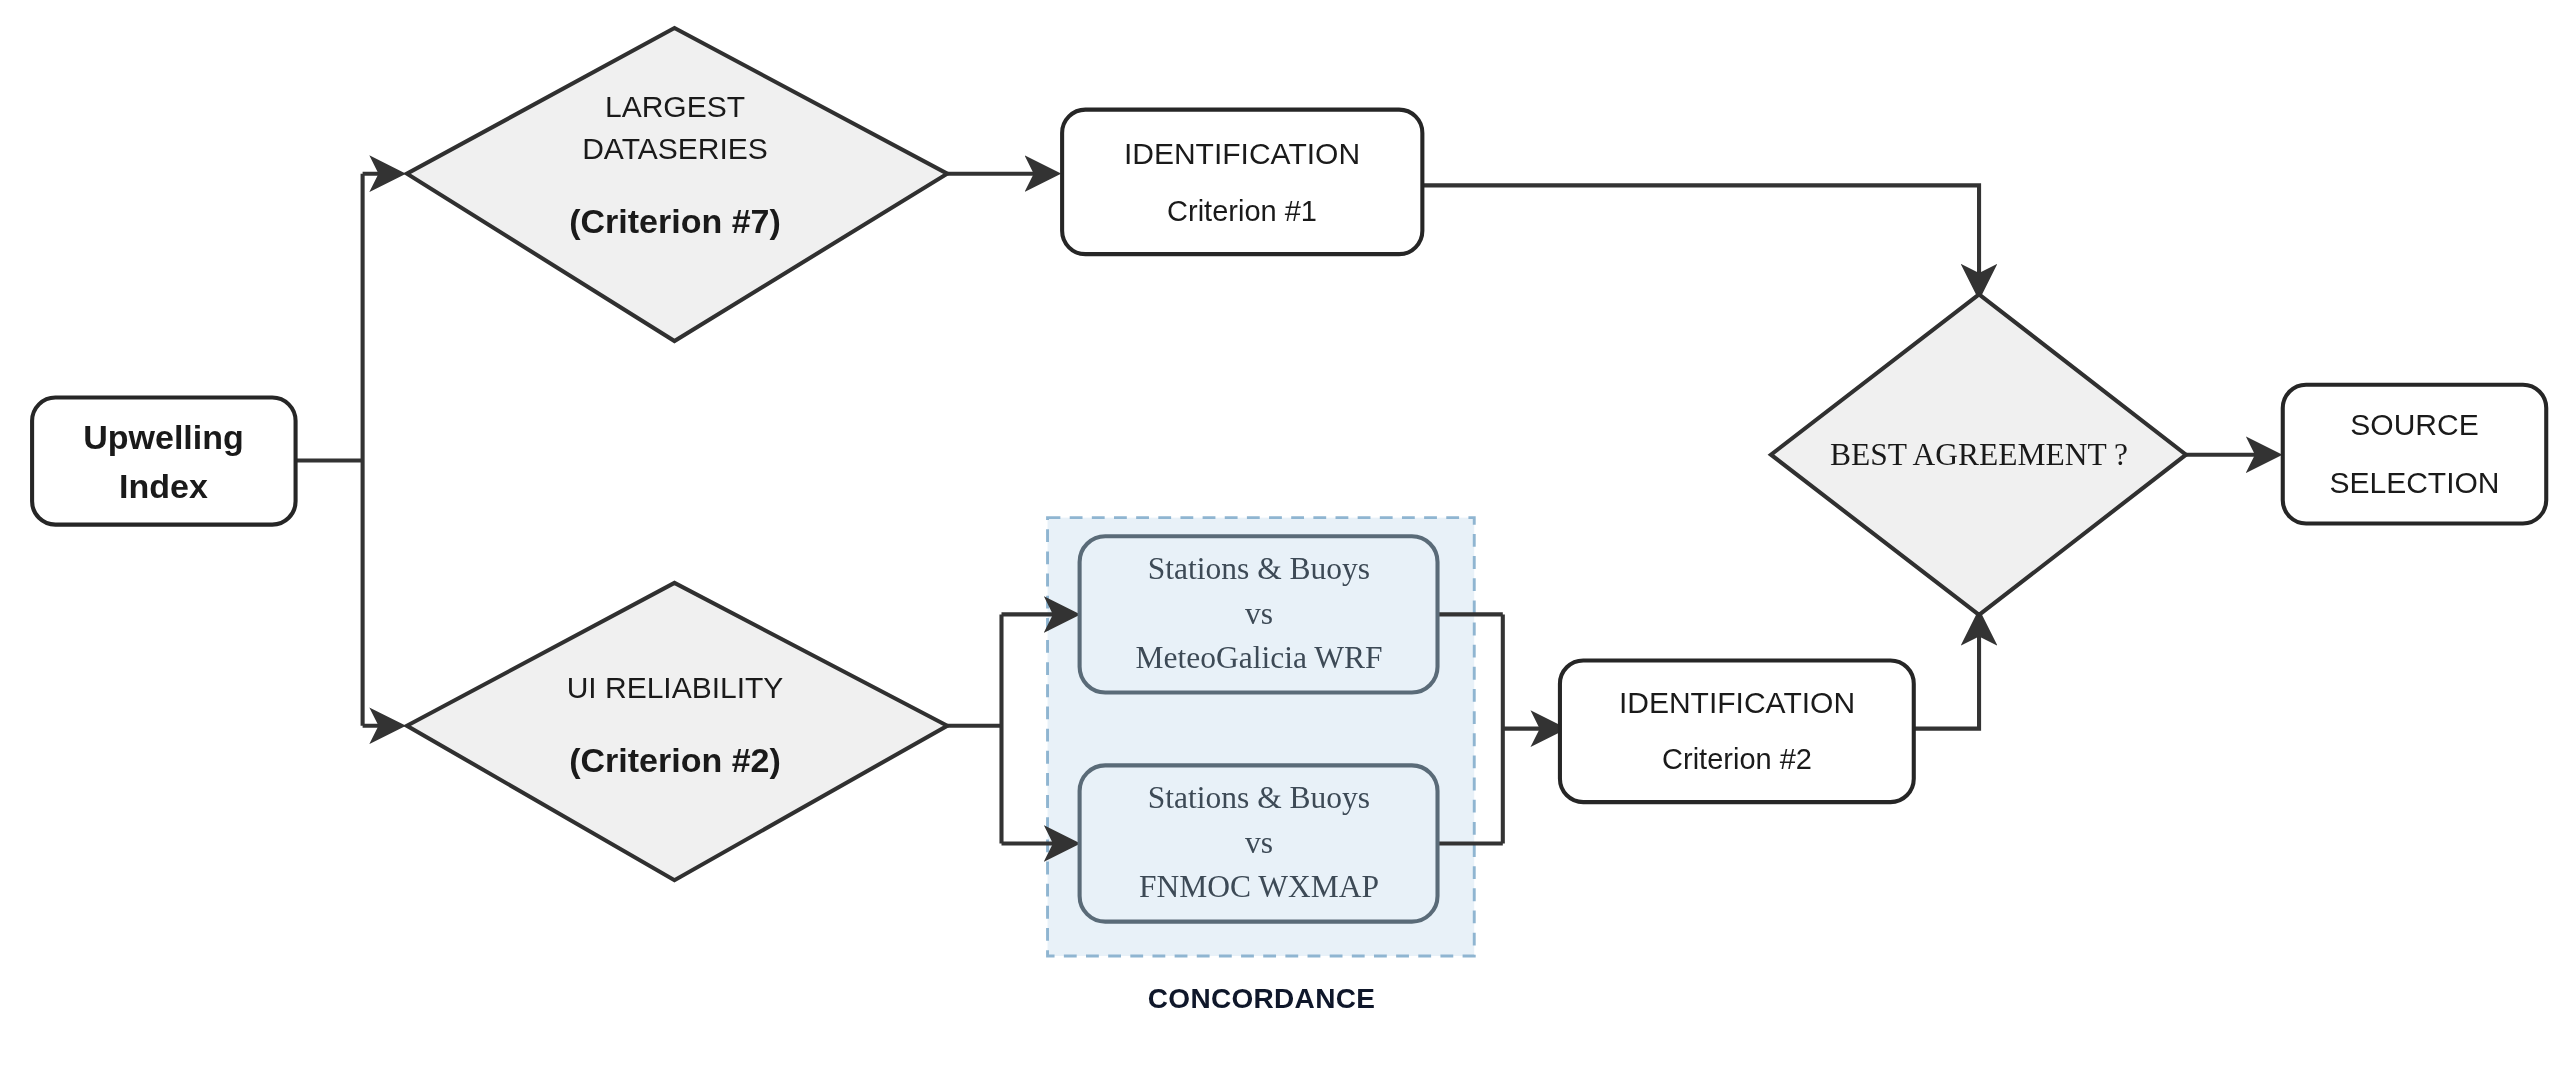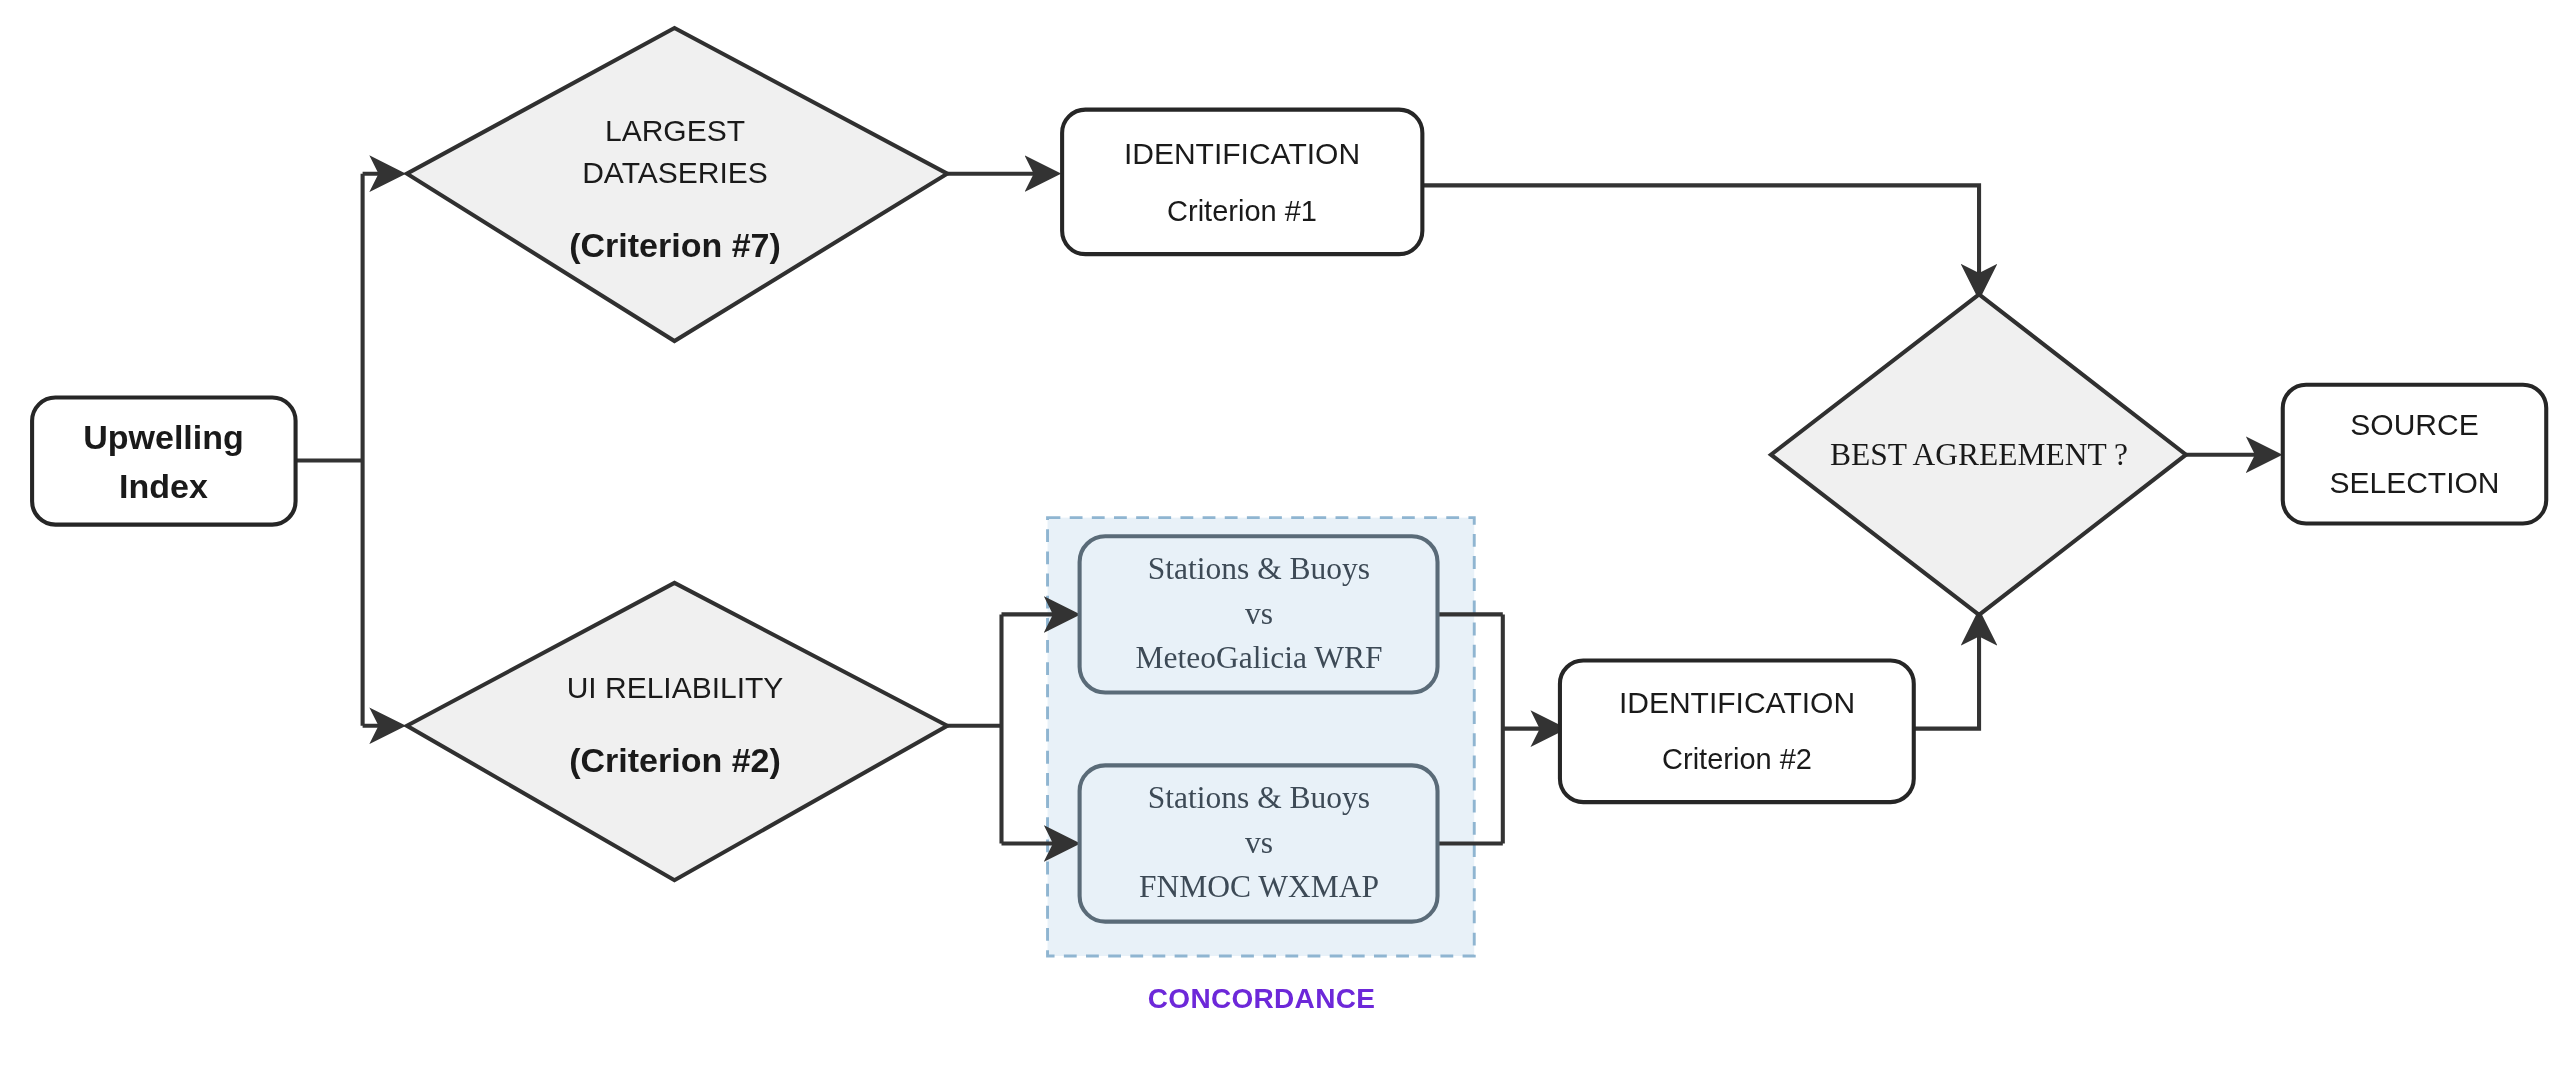--- a/index.html
+++ b/index.html
@@ -27,21 +27,21 @@
   .f52{font-size:30px;}
   .f54{font-size:31.5px;font-family:Liberation Serif, serif;}
   .f58{font-size:34px;}
   .bold{font-weight:bold;}
   .gap-sm{height:15px;}
   .gap-md{height:26px;}
   .concordance-text{color:#3d4a56;}
   .group-caption{
     position:absolute;
     text-align:center;
-    color:#6d28d9;
+    color:#0f172a;
     font-weight:bold;
     font-size:28px;
     line-height:1.35;
     letter-spacing:0.3px;
   }
 </style>
 </head>
 <body>
 
 <div id="canvas">
@@ -96,21 +96,21 @@
     <polygon points="3395,505 3750,780 3395,1055 3038,780" fill="#F0F0F0" stroke="#303030" stroke-width="7"></polygon>
 
     <rect x="3916" y="660" width="452" height="238" rx="40" ry="40" fill="#FFFFFF" stroke="#262626" stroke-width="7"></rect>
   </svg>
 
   <div class="node-label" style="left:32px; top:398px; width:263px; height:127px;">
     <span class="ln f58 bold">Upwelling</span>
     <span class="ln f58 bold">Index</span>
   </div>
 
-  <div class="node-label" style="left:449px; top:96px; width:452px; height:187px;">
+  <div class="node-label" style="left:449px; top:72px; width:452px; height:187px;">
     <span class="ln f52">LARGEST</span>
     <span class="ln f52">DATASERIES</span>
     <span class="gap-md"></span>
     <span class="ln f58 bold">(Criterion #7)</span>
   </div>
 
   <div class="node-label" style="left:1062px; top:110px; width:360px; height:145px;">
     <span class="ln f52">IDENTIFICATION</span>
     <span class="gap-sm"></span>
     <span class="ln f50">Criterion #1</span>

